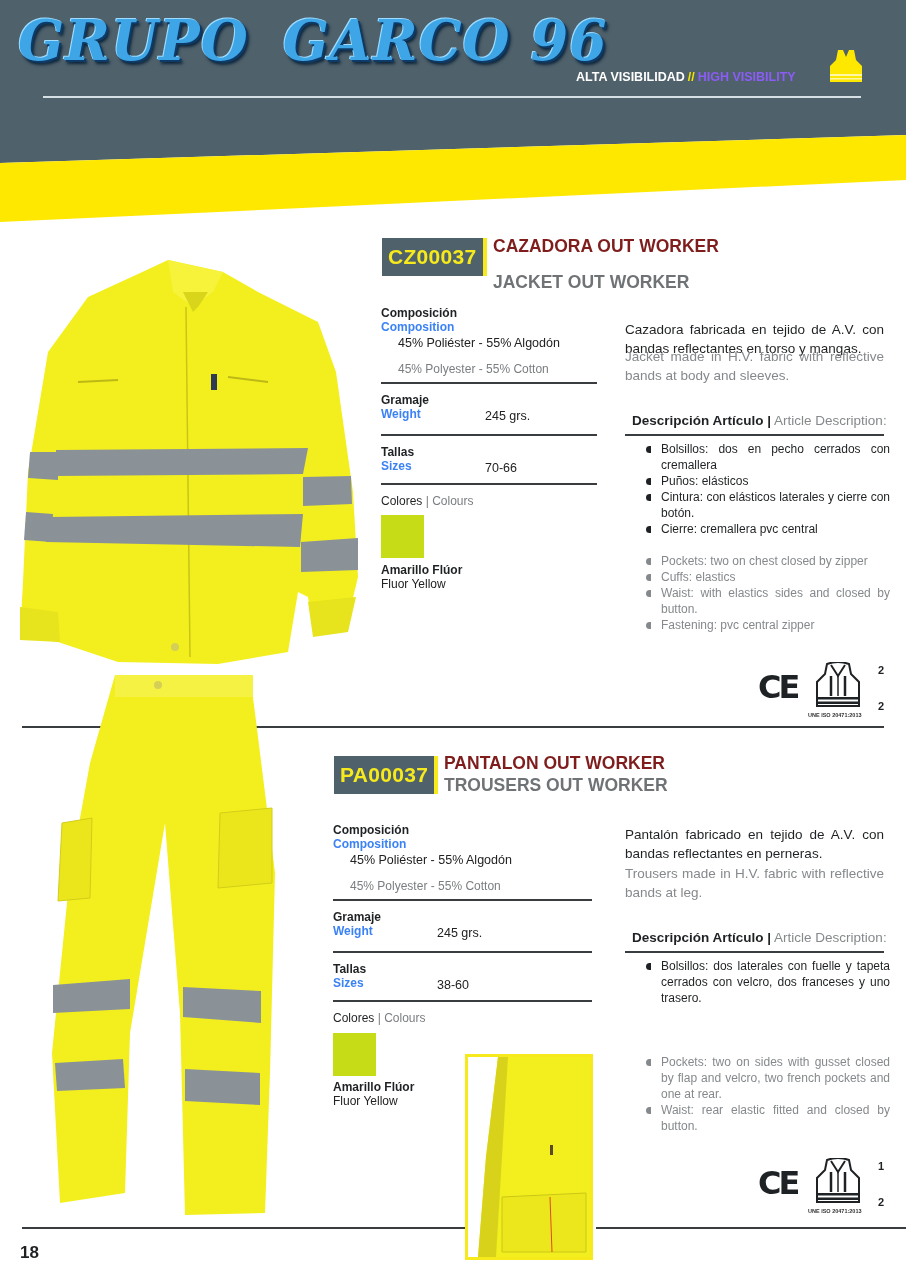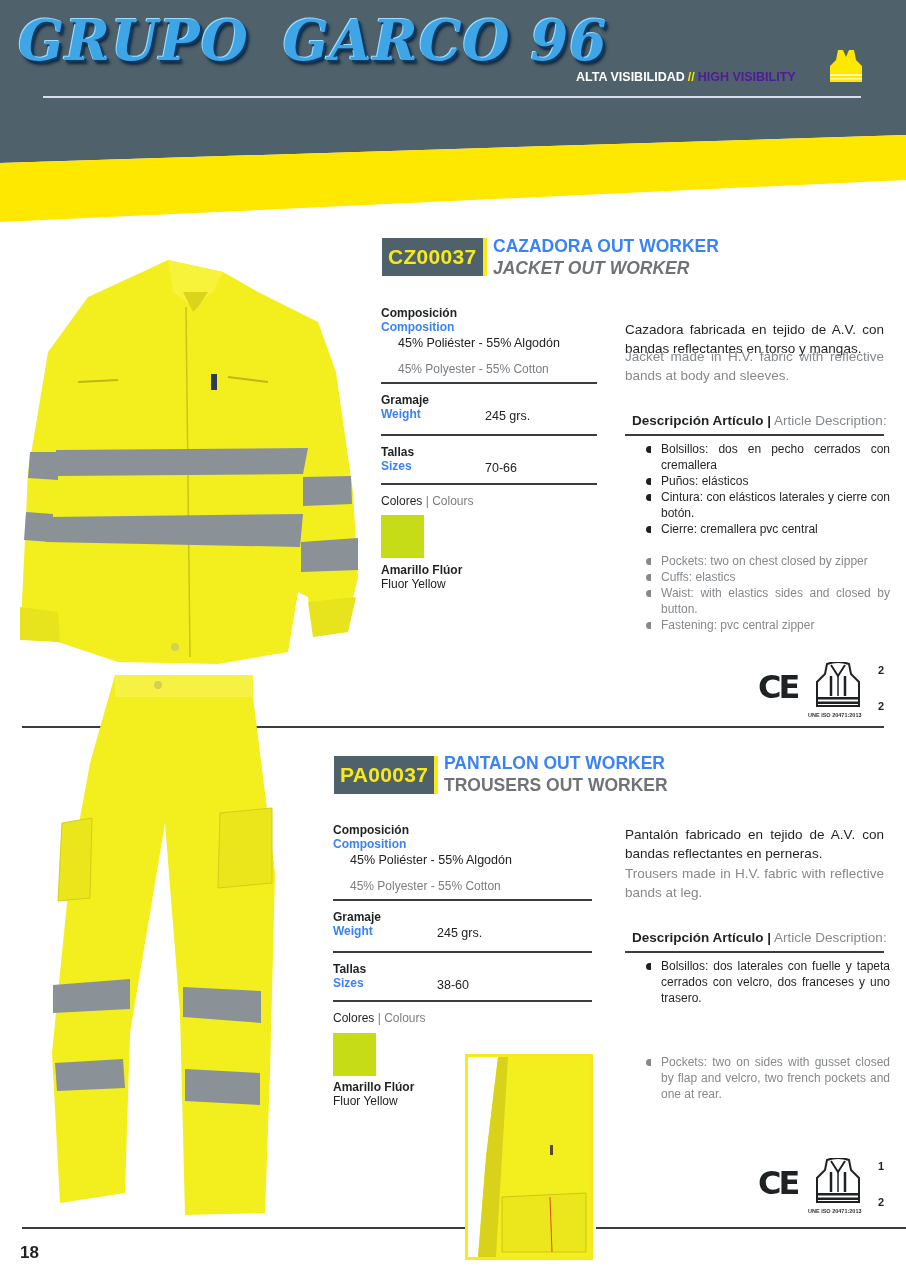--- a/index.html
+++ b/index.html
@@ -8,28 +8,28 @@
 
   
   .header-bg { position: absolute; left: 0; top: 0; width: 906px; height: 230px; overflow: hidden; }
   .header-bg svg { display: block; }
   .logo { position: absolute; left: 18px; top: 8px; font-family: "DejaVu Serif", serif; font-style: italic; font-weight: bold;
           font-size: 54px; letter-spacing: 1px; color: #3ea6e6;
           text-shadow: 2px 2px 0 #0d3a66, -1px -1px 0 #9fdcff, 3px 4px 3px #0a2238; white-space: nowrap; transform: scaleY(1.05); }
   .logo .w2 { margin-left: 34px; }
   .header-tag { position: absolute; left: 576px; top: 70px; font-size: 12.5px; font-weight: bold; color: #ffffff; white-space: nowrap; }
   .header-tag .sep { color: #f5e400; margin: 0 3px; }
-  .header-tag .en { color: #4c1d95; }
+  .header-tag .en { color: #8b5cf6; }
   .header-line { position: absolute; left: 43px; top: 96px; width: 818px; height: 2px; background: #d6e0e4; }
   .vest-icon { position: absolute; left: 828px; top: 48px; width: 36px; height: 36px; }
 
   
   .code-badge { position: absolute; height: 38px; background: #4f616b; color: #f6ea1c; font-weight: bold; font-size: 21px;
                 line-height: 38px; padding: 0 6px; border-right: 4px solid #f6ea1c; letter-spacing: 0.3px; }
-  .title-es { position: absolute; font-weight: bold; font-size: 17.5px; color: #3b82f6; white-space: nowrap; }
+  .title-es { position: absolute; font-weight: bold; font-size: 17.5px; color: #7f1d1d; white-space: nowrap; }
   .title-en { position: absolute; font-weight: bold; font-size: 17.5px; color: #6f7376; white-space: nowrap; }
 
   .spec { position: absolute; width: 216px; }
   .spec .lbl-es { font-weight: bold; font-size: 12px; color: #1f2224; }
   .spec .lbl-en { font-weight: bold; font-size: 12px; color: #3b82f6; }
   .spec .val { position: absolute; left: 104px; font-size: 12.5px; color: #222; }
   .spec .comp-es { font-size: 12.5px; color: #222; margin-left: 17px; margin-top: 2px; }
   .spec .comp-en { font-size: 12px; color: #7a7e81; margin-left: 17px; margin-top: 12px; }
   .rule { position: absolute; height: 2px; background: #3a3d40; }
 
@@ -114,21 +114,21 @@
     <path d="M283 290 L340 286 L340 318 L283 320 Z" fill="#8a9298"></path>
 
     <path d="M2 355 L40 360 L42 390 L2 388 Z" fill="#e7e31c"></path>
     <path d="M290 350 L338 345 L330 380 L295 385 Z" fill="#e7e31c"></path>
     <circle cx="157" cy="395" r="4" fill="#d4cf55"></circle>
   </svg>
 </div>
 
 <div class="code-badge" style="left:382px; top:238px;">CZ00037</div>
 <div class="title-es" style="left:493px; top:236px;">CAZADORA OUT WORKER</div>
-<div class="title-en" style="left:493px; top:258px;font-style:italic;">JACKET OUT WORKER</div>
+<div class="title-en" style="left:493px; top:272px;">JACKET OUT WORKER</div>
 
 <div class="spec" style="left:381px; top:306px;">
   <div class="lbl-es">Composición</div>
   <div class="lbl-en">Composition</div>
   <div class="comp-es">45% Poliéster - 55% Algodón</div>
   <div class="comp-en">45% Polyester - 55% Cotton</div>
 </div>
 <div class="rule" style="left:381px; top:382px; width:216px;"></div>
 
 <div class="spec" style="left:381px; top:393px;">
@@ -255,20 +255,21 @@
 <div class="art-head" style="left:632px; top:930px;">
   <b>Descripción Artículo</b> <b>|</b> <span class="en">Article Description:</span>
 </div>
 <div class="art-rule" style="left:625px; top:951px; width:259px;"></div>
 
 <ul class="bullets es" style="left:645px; top:958px;">
   <li>Bolsillos: dos laterales con fuelle y tapeta cerrados con velcro, dos franceses y uno trasero.</li>
 </ul>
 <ul class="bullets en" style="left:645px; top:1054px;">
   <li>Pockets: two on sides with gusset closed by flap and velcro, two french pockets and one at rear.</li>
+  <li>Waist: rear elastic fitted and closed by button.</li>
 </ul>
 
 <div class="cert" style="left:758px; top:1156px;">
   <div class="ce">CE</div>
   <svg width="50" height="46" viewBox="0 0 50 46">
     <path d="M14 2 Q25 -2 36 2 L38 12 L46 20 L46 44 L4 44 L4 20 L12 12 Z" fill="none" stroke="#1f2224" stroke-width="2"></path>
     <path d="M18 3 L25 14 L32 3" fill="none" stroke="#1f2224" stroke-width="2"></path>
     <line x1="18" y1="14" x2="18" y2="34" stroke="#1f2224" stroke-width="2.5"></line>
     <line x1="32" y1="14" x2="32" y2="34" stroke="#1f2224" stroke-width="2.5"></line>
     <line x1="25" y1="14" x2="25" y2="34" stroke="#1f2224" stroke-width="1.5"></line>

